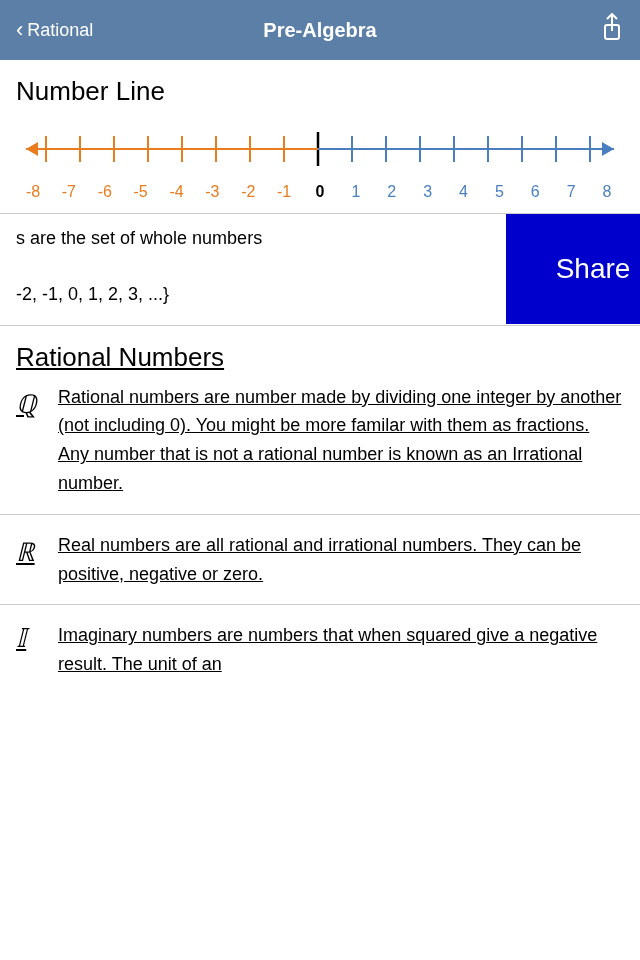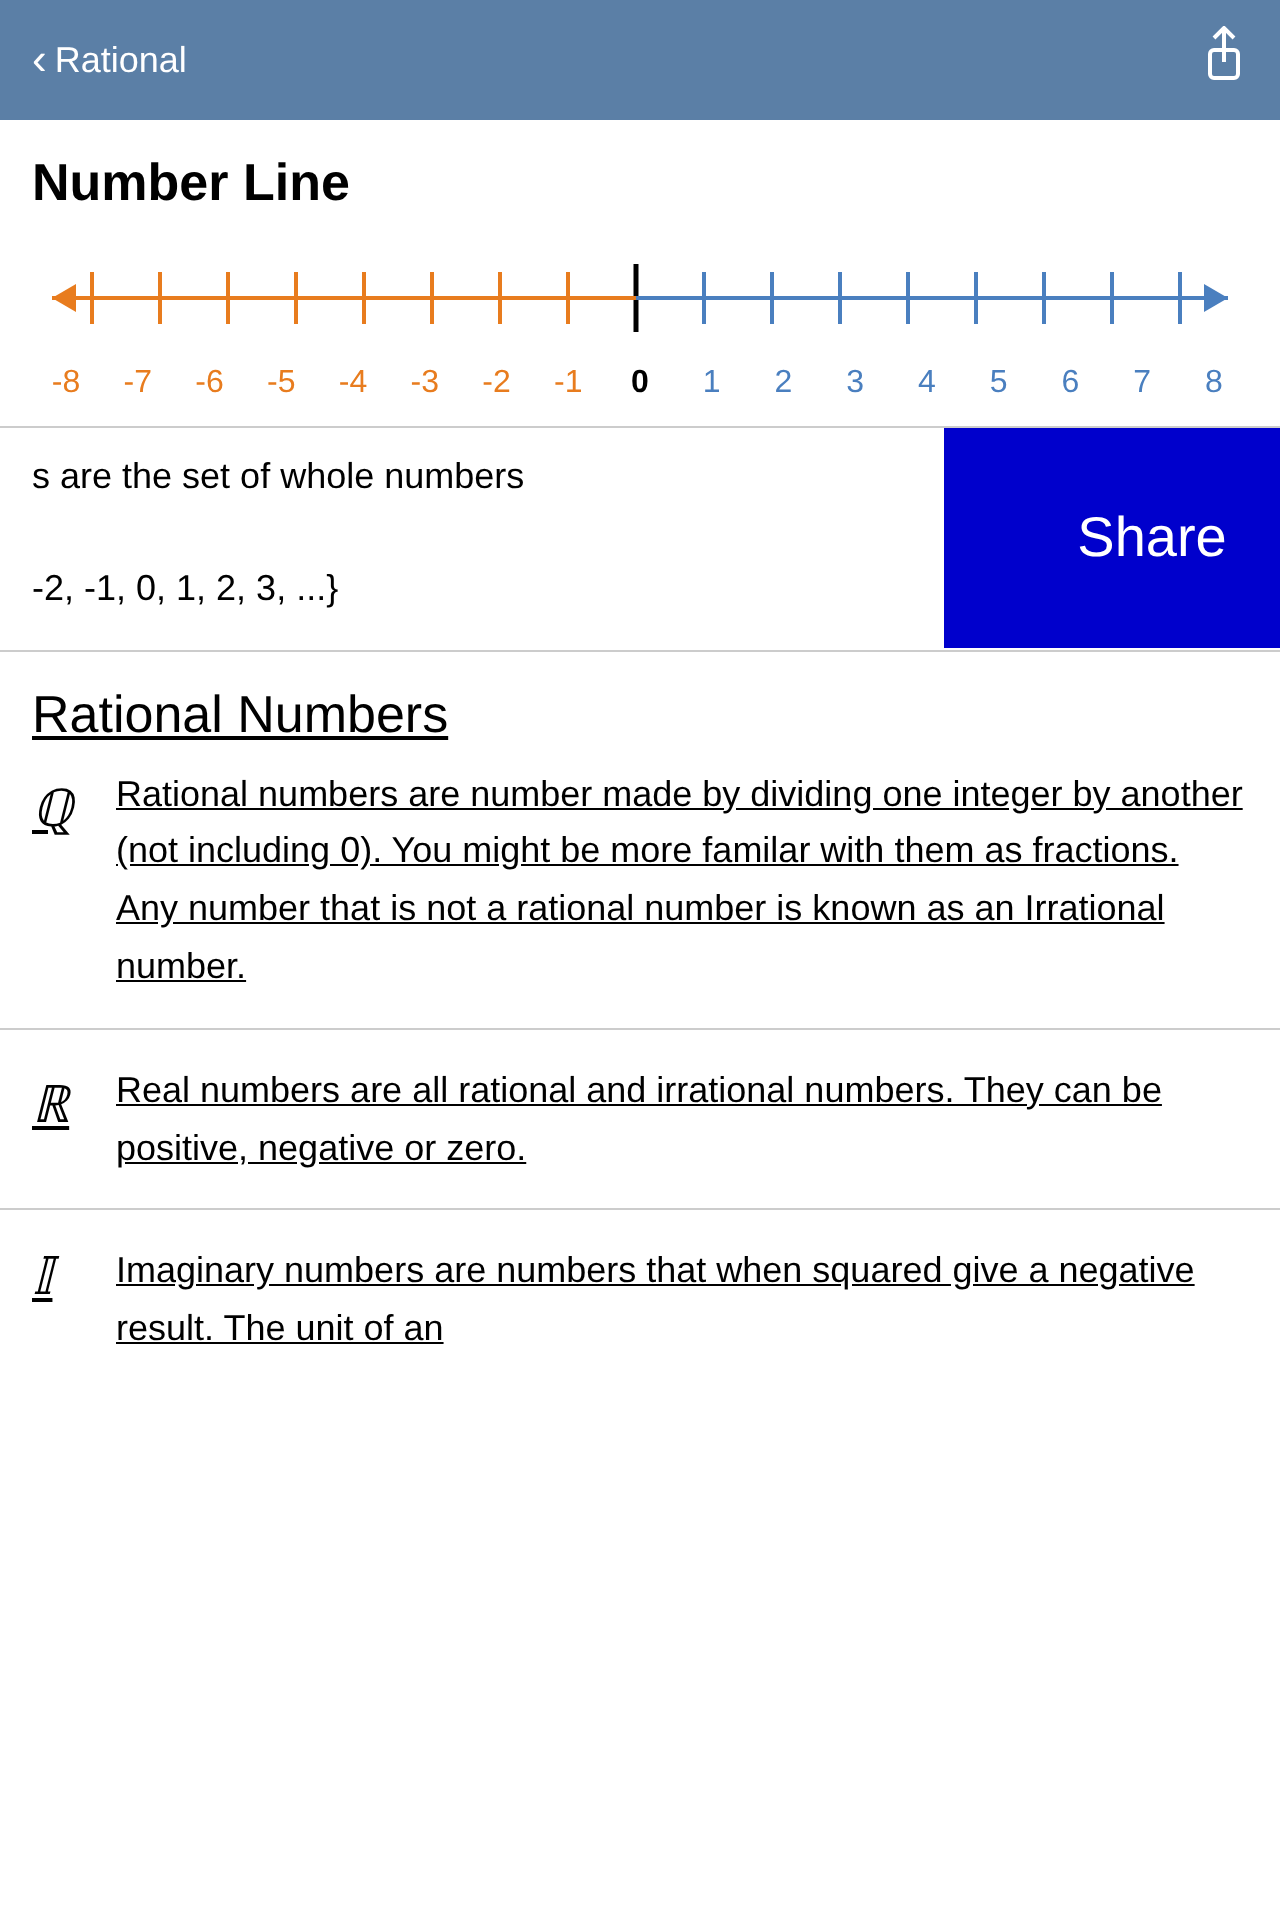--- a/index.html
+++ b/index.html
@@ -50,21 +50,21 @@
       cursor: pointer;
     }
 
     
     .number-line-section {
       padding: 16px 16px 0 16px;
       position: relative;
     }
     .section-title {
       font-size: 26px;
-      font-weight: 700;
+      font-weight: 400;
       margin-bottom: 12px;
       color: #000;
     }
 
     .number-line-container {
       position: relative;
       height: 60px;
       margin-bottom: 4px;
     }
 
@@ -72,21 +72,21 @@
     .number-line-svg {
       width: 100%;
       height: 60px;
     }
 
     
     .share-overlay {
       position: absolute;
       right: 0;
       top: 0;
-      width: 168px;
+      width: 134px;
       height: 110px;
       background: #0000cc;
       display: flex;
       align-items: center;
       justify-content: center;
       cursor: pointer;
       z-index: 10;
       padding-left: 40px;
     }
     .share-overlay-label {
@@ -147,20 +147,21 @@
     }
   </style>
 </head>
 <body>
 
 <div class="header">
   <div class="header-back">
     <span class="header-back-chevron">‹</span>
     <span>Rational</span>
   </div>
+  <span class="header-title">Pre-Algebra</span>
   <span class="header-share-icon">
     <svg width="24" height="28" viewBox="0 0 24 28" fill="none" xmlns="http://www.w3.org/2000/svg">
       <rect x="5" y="12" width="14" height="14" rx="2" stroke="white" stroke-width="2" fill="none"></rect>
       <line x1="12" y1="1" x2="12" y2="18" stroke="white" stroke-width="2"></line>
       <polyline points="7,6 12,1 17,6" stroke="white" stroke-width="2" fill="none"></polyline>
     </svg>
   </span>
 </div>
 
 <div class="number-line-section">

